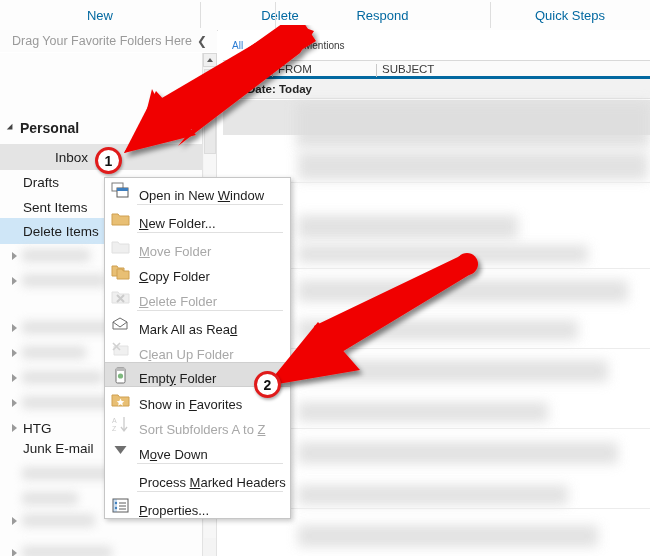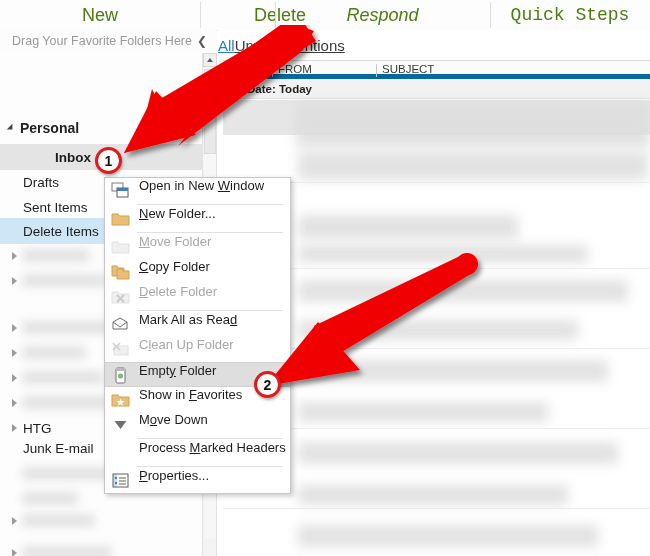--- a/index.html
+++ b/index.html
@@ -14,21 +14,21 @@
 
   
   .ribbon{
     position:absolute;left:0;top:0;width:650px;height:30px;
     background:#fdfdfd;
     border-bottom:1px solid #dcdcdc;
   }
   .ribbon-group{
     position:absolute;top:0;height:30px;
     display:flex;align-items:center;justify-content:center;
-    font-size:18px;color:#4d7c0f;
+    font-size:13px;color:#0369a1;
     box-sizing:border-box;
   }
   .ribbon-sep{
     position:absolute;top:2px;width:1px;height:26px;background:#dedede;
   }
 
   
   .fav-bar{
     position:absolute;left:0;top:30px;width:217px;height:22px;
     background:#fcfcfc;
@@ -81,21 +81,21 @@
     transform:rotate(45deg);margin-right:7px;
   }
 
   .nav-item{
     position:absolute;left:0;width:203px;height:26px;
     display:flex;align-items:center;box-sizing:border-box;
   }
   .nav-item .lbl{margin-left:23px;font-size:13.5px;color:#1d1d1d;white-space:nowrap;}
   .nav-item.selected{background:#cfe6f7;}
   .nav-item.current{background:#e4e4e4;}
-  .nav-item.current .lbl{font-weight:bold;padding-left:32px;}
+  .nav-item.current .lbl{font-weight:normal;padding-left:32px;}
   .nav-item .tri{
     position:absolute;left:12px;width:0;height:0;
     border-left:5px solid #9a9a9a;border-top:4px solid transparent;
     border-bottom:4px solid transparent;
   }
   .nav-item.blurred .lbl{
     color:#cfcfcf;filter:blur(3.2px);
     background:linear-gradient(90deg,#d6d6d6,#ededed);
     -webkit-background-clip:text;background-clip:text;
   }
@@ -107,26 +107,26 @@
   
   .listpane{
     position:absolute;left:218px;top:30px;width:432px;height:526px;
     background:#ffffff;
   }
   .filter-row{
     position:absolute;left:0;top:0;width:432px;height:30px;
     display:flex;align-items:center;background:#ffffff;
   }
   .filter-tab{
-    font-size:15px;color:#3a3a3a;white-space:nowrap;text-decoration:underline;
+    margin-left:14px;font-size:10px;color:#3a3a3a;white-space:nowrap;
   }
   .filter-tab.active{color:#2b7cd3;}
   .colhdr{
     position:absolute;left:5px;top:30px;width:427px;height:19px;
-    background:#fbfbfb;border-top:1px solid #d9d9d9;border-bottom:5px solid #0369a1;
+    background:#fbfbfb;border-top:1px solid #d9d9d9;border-bottom:3px solid #0369a1;
     box-sizing:border-box;display:flex;align-items:center;
     font-size:11.5px;color:#3a3a3a;
   }
   .colhdr .cell{position:absolute;top:2px;}
   .colhdr .vsep{position:absolute;top:3px;width:1px;height:13px;background:#c9c9c9;}
   .grp-row{
     position:absolute;left:5px;top:49px;width:427px;height:20px;
     background:#f2f2f2;border-bottom:1px solid #e0e0e0;box-sizing:border-box;
     display:flex;align-items:center;font-size:11.5px;font-weight:bold;color:#222;
   }
@@ -142,21 +142,21 @@
 
   
   .ctxmenu{
     position:absolute;left:104px;top:177px;width:187px;
     background:#ffffff;border:1px solid #c6c6c6;
     box-shadow:2px 2px 5px rgba(0,0,0,.22);
     z-index:40;box-sizing:border-box;
     padding:0;
   }
   .mi{
-    position:relative;height:25px;display:flex;align-items:flex-start;
+    position:relative;height:25px;display:flex;align-items:flex-end;
     box-sizing:border-box;
   }
   .mi.hl{background:#dedede;border-top:1px solid #cfcfcf;border-bottom:1px solid #cfcfcf;}
   .mi .ico{
     position:absolute;left:6px;top:3px;width:19px;height:19px;
   }
   .mi .txt{
     margin-left:34px;font-size:13px;color:#1d1d1d;white-space:nowrap;
   }
   .mi.disabled .txt{color:#a8a8a8;}
@@ -177,22 +177,22 @@
 </style>
 </head>
 <body>
 
 <div id="root">
 
   <div class="ribbon">
     <div id="ribbon-groups">
         <div class="ribbon-group" style="left: 0px; width: 200px;">New</div>
         <div class="ribbon-group" style="left: 200px; width: 160px;">Delete</div>
-        <div class="ribbon-group" style="left: 275px; width: 215px; font-style: italic;">Respond</div>
-        <div class="ribbon-group" style="left: 490px; width: 160px; font-family: Liberation Mono, monospace;">Quick Steps</div>
+        <div class="ribbon-group" style="left: 275px; width: 215px;">Respond</div>
+        <div class="ribbon-group" style="left: 490px; width: 160px;">Quick Steps</div>
         <div class="ribbon-sep" style="left: 200px;"></div>
         <div class="ribbon-sep" style="left: 275px;"></div>
         <div class="ribbon-sep" style="left: 490px;"></div>
       </div>
   </div>
 
   <div class="fav-bar">
     <span class="fav-text">Drag Your Favorite Folders Here</span>
     <span class="fav-collapse">❮</span>
   </div>
@@ -385,20 +385,28 @@
             </svg></span>
           <span class="txt">Empt<u>y</u> Folder</span>
         </div>
         <div class="mi">
           <span class="ico"><svg viewBox="0 0 19 19" width="19" height="19">
               <path d="M1 5h6l1.5 2H18v9H1z" fill="#e8bf74" stroke="#cfa051"></path>
               <path d="M9.5 8.5l1.2 2.5 2.6.3-2 1.8.6 2.6-2.4-1.4-2.4 1.4.6-2.6-2-1.8 2.6-.3z" fill="#fff"></path>
             </svg></span>
           <span class="txt">Show in <u>F</u>avorites</span>
         </div>
+        <div class="mi disabled">
+          <span class="ico"><svg viewBox="0 0 19 19" width="19" height="19">
+              <text x="1" y="8" font-size="7" fill="#8d8d8d" font-family="sans-serif">A</text>
+              <text x="1" y="16" font-size="7" fill="#8d8d8d" font-family="sans-serif">Z</text>
+              <path d="M13 2v13M10 12l3 4 3-4" stroke="#8d8d8d" stroke-width="1.3" fill="none"></path>
+            </svg></span>
+          <span class="txt">Sort Subfolders A to <u>Z</u></span>
+        </div>
         <div class="mi">
           <span class="ico"><svg viewBox="0 0 19 19" width="19" height="19">
               <path d="M9.5 14l-6-8h12z" fill="#6f6f6f"></path>
             </svg></span>
           <span class="txt">M<u>o</u>ve Down</span>
         </div>
         <div class="mi-sep"></div>
         <div class="mi">
           <span class="txt">Process <u>M</u>arked Headers</span>
         </div>

